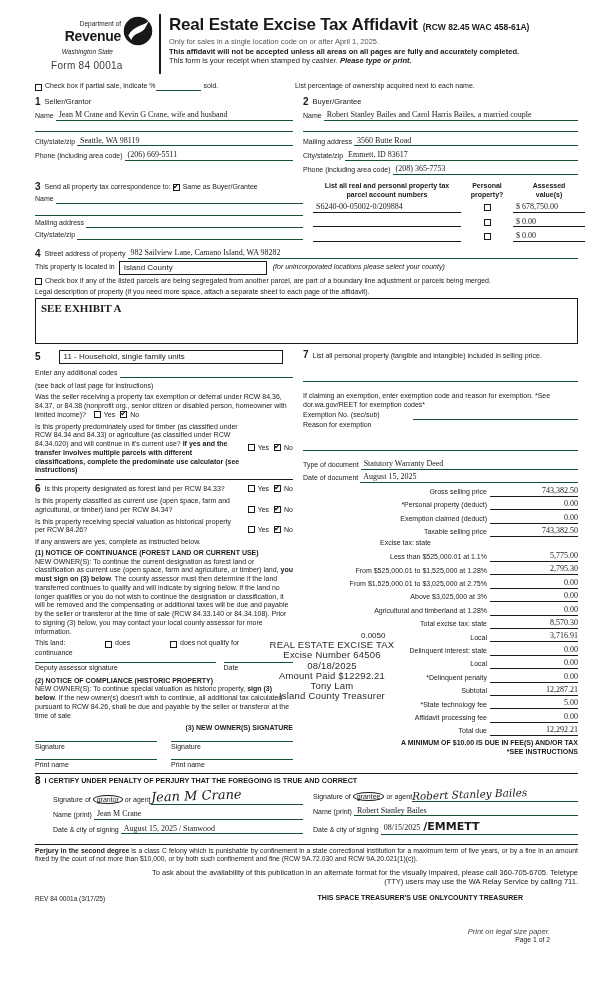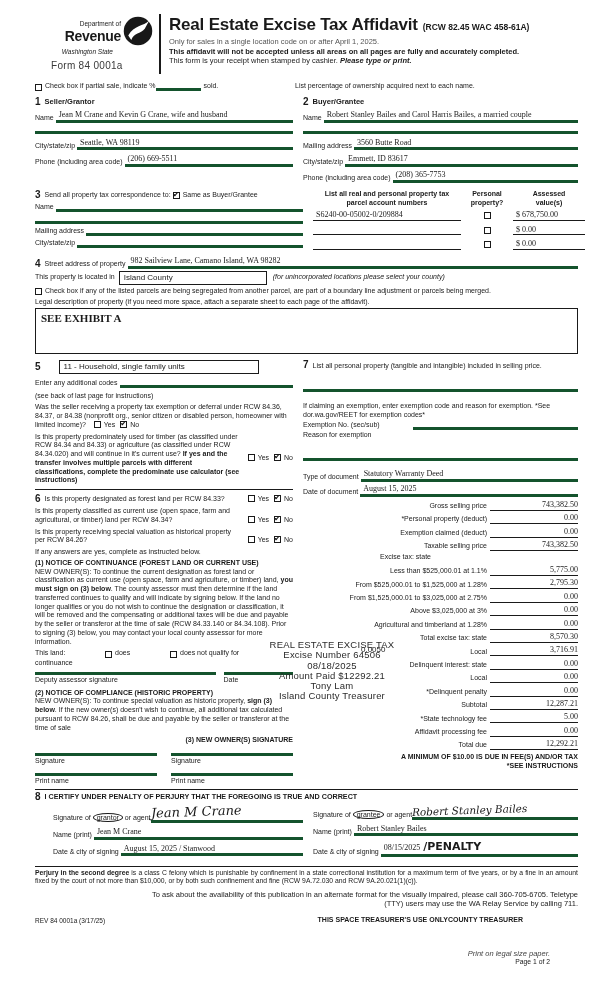--- a/index.html
+++ b/index.html
@@ -8,21 +8,21 @@
     position:relative; width:600px; height:988px; margin:0 auto;
     background:#ffffff; color:#1a1a1a;
     font-family:"Liberation Sans", sans-serif; font-size:7px; line-height:1.25;
     padding:12px 22px 0 35px; overflow:hidden;
   }
   .b { font-weight:bold; }
   .i { font-style:italic; }
   .r { display:flex; align-items:flex-end; }
   .rc { display:flex; align-items:center; }
   .grow { flex:1; }
-  .l { border-bottom:3px solid #14532d; }
+  .l { border-bottom:1px solid #14532d; }
   .sv { font-family:"Liberation Serif", serif; font-size:8px; line-height:1.15; padding:0 3px; white-space:nowrap; }
   .secnum { font-weight:bold; font-size:10px; margin-right:4px; line-height:1; }
   .cb { width:7px; height:7px; border:1px solid #1a1a1a; display:inline-block; position:relative; flex:none; vertical-align:-1px; background:#fff; }
   .cb.checked::after { content:"\2714"; position:absolute; left:-1px; top:-3px; font-size:8px; color:#1a1a1a; }
   .yn { white-space:nowrap; margin-left:3px; }
   .yn .cb { margin:0 1px 0 5px; }
   
   .hdr { display:flex; align-items:flex-start; margin-bottom:8px; }
   .logo-block { width:118px; flex:none; padding-top:4px; }
   .logo-row { display:flex; align-items:center; justify-content:flex-end; }
@@ -37,21 +37,21 @@
   .title-suffix { font-size:8.5px; font-weight:bold; display:inline; margin-left:3px; }
   .sub1 { font-size:7.5px; color:#555; margin-top:2px; }
   .sub2 { font-size:7.5px; font-weight:bold; }
   .sub3 { font-size:7.5px; }
   
   .cols { display:flex; }
   .colL { width:258px; flex:none; }
   .colR { flex:1; margin-left:10px; }
   .fieldrow { display:flex; align-items:flex-end; margin-bottom:3.5px; }
   .fieldrow .lab { flex:none; padding-right:2px; }
-  .sechead { font-weight:bold; font-size:7.5px; }
+  .sechead { font-weight:normal; font-size:7.5px; }
   
   .phead { display:flex; font-weight:bold; text-align:center; margin-bottom:2px; }
   .prow { display:flex; align-items:flex-end; margin-bottom:4px; }
   .pline { width:148px; border-bottom:1px solid #1a1a1a; text-align:left; }
   .pcb { width:52px; text-align:center; }
   .pval { width:72px; border-bottom:1px solid #1a1a1a; text-align:left; }
   
   .legalbox { border:1.2px solid #1a1a1a; height:46px; margin-top:2px; padding:3px 5px; }
   .exhibit { font-family:"Liberation Serif", serif; font-weight:bold; font-size:11px; }
   .inbox { border:1.2px solid #1a1a1a; padding:1px 4px; font-size:8px; min-height:12px; }
@@ -241,21 +241,21 @@
     </div>
   </div>
 
   <div class="cols" style="margin-top:6px;">
 
     <div class="colL">
 
       <div>
         <div class="rc" style="margin-bottom:5px;">
           <span class="secnum" style="margin-right:18px;">5</span>
-          <span class="inbox" style="width:200px;"><span>11 - Household, single family units</span></span>
+          <span class="inbox" style="width:224px;"><span>11 - Household, single family units</span></span>
         </div>
         <div class="fieldrow">
             <span class="lab">Enter any additional codes</span>
             <span class="l grow"></span>
           </div>
         <div style="margin-bottom:3px;">(see back of last page for instructions)</div>
         <div style="margin-bottom:3px;">
           <span>Was the seller receiving a property tax exemption or deferral under RCW 84.36, 84.37, or 84.38 (nonprofit org., senior citizen or disabled person, homeowner with limited income)?</span><span class="yn"><span class="cb"></span> <span>Yes</span><span class="cb checked"></span> <span>No</span></span>
         </div>
         <div class="r" style="margin-bottom:4px;">
@@ -457,21 +457,21 @@
         <div class="fieldrow" style="margin-bottom:4px;">
           <span class="siglabel"><span>Signature of</span> <span class="circled">grantee</span> <span>or agent</span></span>
           <span class="l grow"><span class="handwriting" style="font-size:10.5px;">Robert Stanley Bailes</span></span>
         </div>
         <div class="fieldrow" style="margin-bottom:4px;">
           <span class="lab">Name (print)</span>
           <span class="l grow"><span class="sv">Robert Stanley Bailes</span></span>
         </div>
         <div class="fieldrow">
           <span class="lab">Date &amp; city of signing</span>
-          <span class="l grow"><span class="sv">08/15/2025</span><span class="handprint">/PENALTY</span></span>
+          <span class="l grow"><span class="sv">08/15/2025</span><span class="handprint">/EMMETT</span></span>
         </div>
       </div>
     </div>
   </div>
 
   <div class="footer-sep" style="margin-top:5px; padding-top:2px;">
     <div style="font-size:6.8px; text-align:justify;"><span class="b">Perjury in the second degree</span><span> is a class C felony which is punishable by confinement in a state correctional institution for a maximum term of five years, or by a fine in an amount fixed by the court of not more than $10,000, or by both such confinement and fine (RCW 9A.72.030 and RCW 9A.20.021(1)(c)).</span></div>
     <div class="small-center" style="font-size:7.5px; margin-top:4px;">
         <div>To ask about the availability of this publication in an alternate format for the visually impaired, please call 360-705-6705. Teletype</div>
         <div>(TTY) users may use the WA Relay Service by calling 711.</div>

